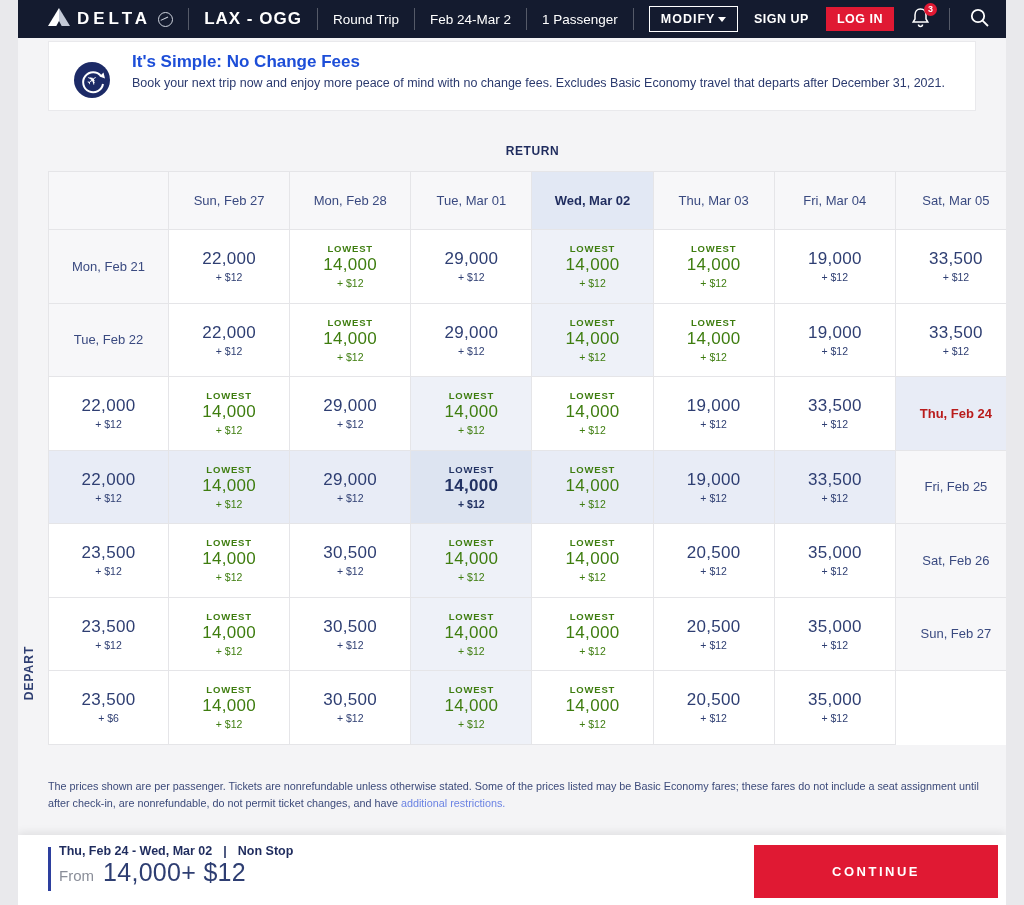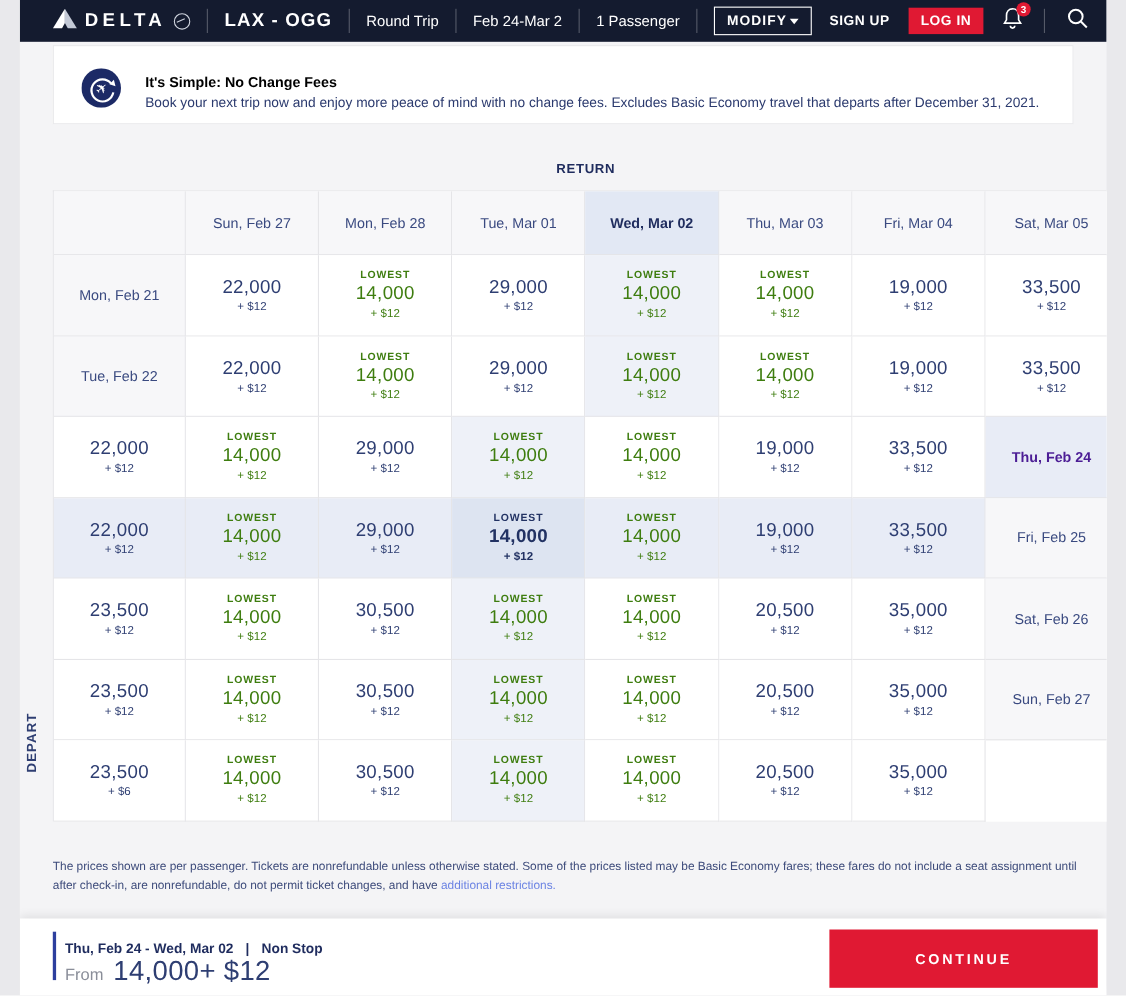--- a/index.html
+++ b/index.html
@@ -20,53 +20,53 @@
   .nav-right { margin-left:auto; display:flex; align-items:center; gap:17px; }
   .signup { font-size:12.5px; font-weight:bold; letter-spacing:.5px; cursor:pointer; }
   .login-btn { background:#e01933; color:#fff; font-size:12.5px; font-weight:bold; letter-spacing:.5px; padding:5px 11px; cursor:pointer; }
   .bell-wrap { position:relative; cursor:pointer; }
   .badge { position:absolute; top:-4px; right:-7px; background:#e01933; color:#fff; font-size:9px; font-weight:bold; width:13px; height:13px; border-radius:50%; display:flex; align-items:center; justify-content:center; }
 
   
   .banner { margin:3px 30px 0; background:#fff; border:1px solid #e9e9ec; display:flex; padding:10px 0 12px; }
   .banner-icon { width:36px; height:36px; margin:10px 0 0 25px; flex:0 0 auto; }
   .banner-text { margin-left:22px; padding-right:30px; }
-  .banner-title { font-size:13px; font-weight:bold; color:#000000;margin-top:15px; }
+  .banner-title { font-size:17px; font-weight:bold; color:#1d4ed8; }
   .banner-body { font-size:12.5px; color:#2b3a6e; margin-top:4px; }
   .banner-terms { font-size:10px; color:#2b3a6e; margin-top:13px; }
 
   
   .return-head { margin:33px 25px 0 30px; width:969px; text-align:center; font-size:12px; font-weight:bold; letter-spacing:.6px; color:#1f2c5e; }
   .depart-label { position:absolute; left:-24px; top:495px; transform:rotate(-90deg); font-size:12px; font-weight:bold; letter-spacing:1px; color:#2e3e72; width:70px; text-align:center; }
   .grid-wrap { position:relative; }
   .grid { display:grid; grid-template-columns:120px repeat(7, 1fr); grid-template-rows:58px repeat(7, 73.5px);
           margin:13px 25px 0 30px; width:969px; background:#fff; border-top:1px solid #e5e5e8; border-left:1px solid #e5e5e8; }
   .cell { border-right:1px solid #e5e5e8; border-bottom:1px solid #e5e5e8; display:flex; flex-direction:column; align-items:center; justify-content:center; }
   .colhead, .rowhead { background:#f7f7f9; font-size:13px; color:#3a4a80; }
   .corner { background:#f7f7f9; }
   .selcol-head { background:#e2e8f4; font-weight:bold; color:#1f2c5e; }
-  .selrow-head { background:#e8ecf6; font-weight:bold; color:#4c1d95; }
+  .selrow-head { background:#e8ecf6; font-weight:bold; color:#b91c1c; }
   .price { background:#fff; cursor:pointer; }
   .price .miles { font-size:17px; color:#2e3e72; letter-spacing:.3px; }
   .price .fee { font-size:10.5px; color:#2e3e72; margin-top:2px; }
   .price .lowtag { font-size:9.5px; font-weight:bold; letter-spacing:.8px; color:#3e7d0f; margin-bottom:1px; }
   .price.lowest .miles, .price.lowest .fee { color:#3e7d0f; }
   .price.selcol { background:#eef1f8; }
   .price.selrow { background:#e8ecf6; }
   .price.selcell { background:#dde4f1; }
   .price.selcell .miles, .price.selcell .fee, .price.selcell .lowtag { color:#223263; font-weight:bold; }
 
   
   .disclaimer { margin:33px 30px 0; width:948px; font-size:10.8px; line-height:1.65; color:#3c4a7a; }
   .disclaimer a { color:#6b83e3; text-decoration:none; cursor:pointer; }
 
   
   .bottom-bar { position:absolute; left:0; right:0; bottom:0; height:70px; background:#fff; box-shadow:0 -3px 8px rgba(0,0,0,.08); }
   .accent { position:absolute; left:30px; top:12px; width:3px; height:44px; background:#2d3f9e; }
-  .summary { position:absolute; left:41px; top:20px; }
+  .summary { position:absolute; left:41px; top:9px; }
   .sum-line1 { font-size:12.5px; font-weight:bold; color:#1f2c5e; }
   .sum-sep { margin:0 11px; }
   .sum-line2 { margin-top:0; display:flex; align-items:baseline; }
   .from-label { font-size:15px; color:#8a8e99; margin-right:9px; }
   .sum-price { font-size:25px; color:#2e3e72; letter-spacing:.3px; }
   .continue-btn { position:absolute; right:8px; top:10px; width:244px; height:53px; background:#e01933; color:#fff;
                   font-size:13px; font-weight:bold; letter-spacing:2.5px; display:flex; align-items:center; justify-content:center; cursor:pointer; }
 </style>
 </head>
 <body>

